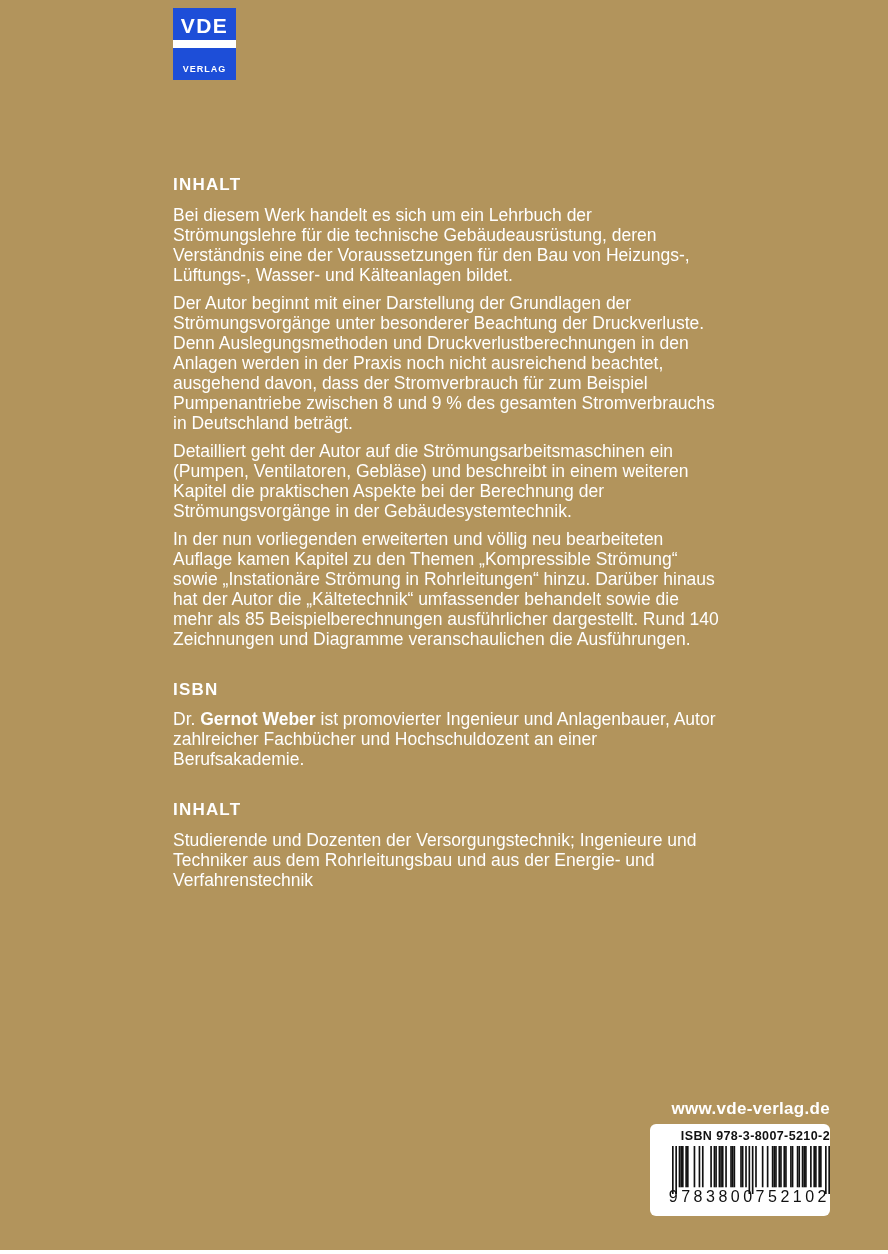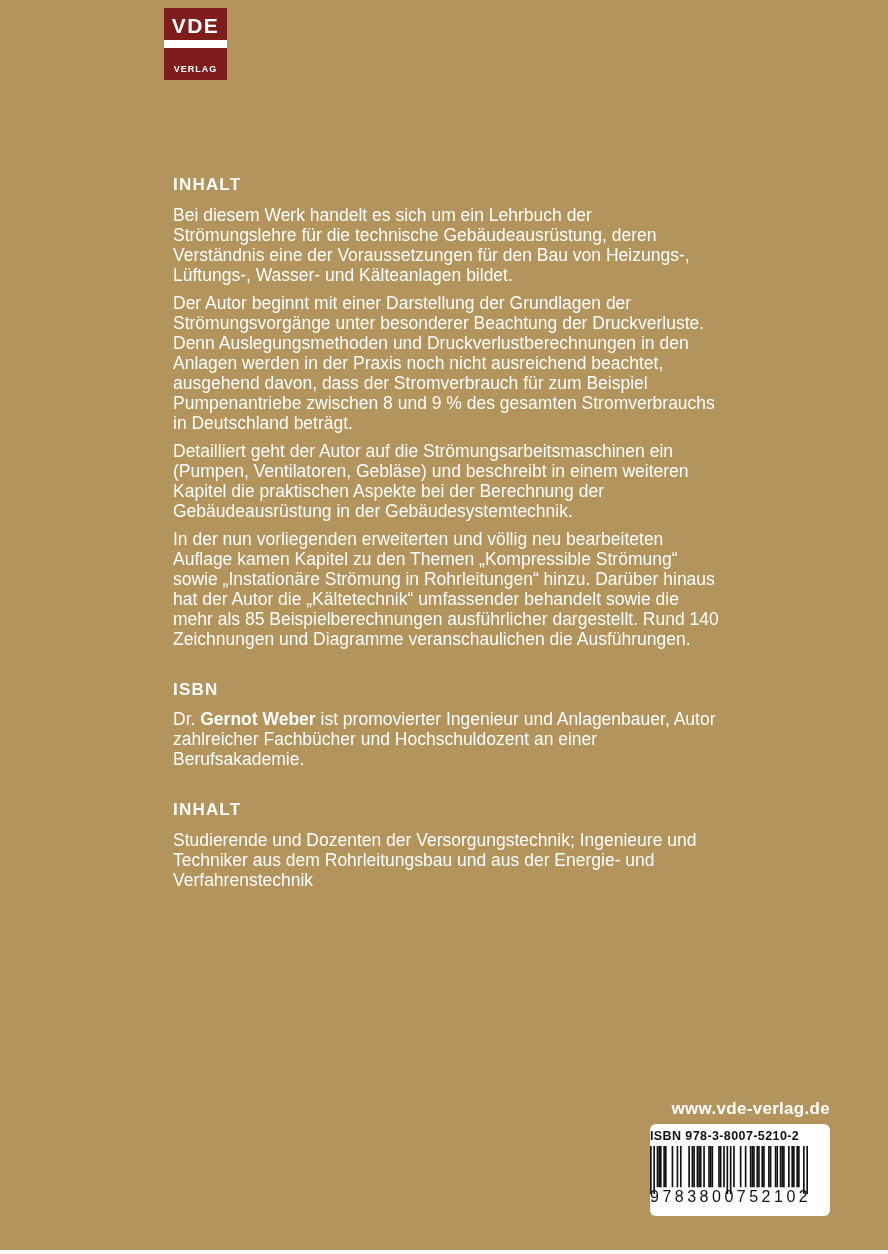--- a/index.html
+++ b/index.html
@@ -15,25 +15,25 @@
     font-family: "Liberation Sans", sans-serif;
   }
   .page {
     position: absolute;
     inset: 0;
   }
 
   
   .logo {
     position: absolute;
-    left: 164px;
+    left: 173px;
     top: 8px;
     width: 63px;
     height: 72px;
-    background: #7f1d1d;
+    background: #1d4ed8;
     display: flex;
     flex-direction: column;
     align-items: center;
   }
   .logo-vde {
     color: #ffffff;
     font-weight: bold;
     font-size: 21px;
     letter-spacing: 1.5px;
     margin-top: 7px;
@@ -95,21 +95,21 @@
   .isbn-box {
     position: absolute;
     left: 650px;
     top: 1124px;
     width: 180px;
     height: 92px;
     background: #ffffff;
     border-radius: 6px;
     display: flex;
     flex-direction: column;
-    align-items: flex-start;
+    align-items: flex-end;
     box-sizing: border-box;
     padding-top: 5px;
   }
   .isbn-label {
     color: #111111;
     font-size: 12.5px;
     font-weight: bold;
     letter-spacing: 0.4px;
     margin-bottom: 3px;
     white-space: nowrap;
@@ -148,21 +148,21 @@
     <div class="logo-vde">VDE</div>
     <div class="logo-bar"></div>
     <div class="logo-verlag">VERLAG</div>
   </div>
 
   <div class="content">
 
     <h2>INHALT</h2>
     <p>Bei diesem Werk handelt es sich um ein Lehrbuch der Strömungslehre für die technische Gebäudeausrüstung, deren Verständnis eine der Voraussetzungen für den Bau von Heizungs-, Lüftungs-, Wasser- und Kälteanlagen bildet.</p>
     <p>Der Autor beginnt mit einer Darstellung der Grundlagen der Strömungsvorgänge unter besonderer Beachtung der Druckverluste. Denn Auslegungsmethoden und Druckverlustberechnungen in den Anlagen werden in der Praxis noch nicht ausreichend beachtet, ausgehend davon, dass der Stromverbrauch für zum Beispiel Pumpenantriebe zwischen 8 und 9 % des gesamten Stromverbrauchs in Deutschland beträgt.</p>
-    <p>Detailliert geht der Autor auf die Strömungsarbeitsmaschinen ein (Pumpen, Ventilatoren, Gebläse) und beschreibt in einem weiteren Kapitel die praktischen Aspekte bei der Berechnung der Gebäudeausrüstung in der Gebäudesystemtechnik.</p>
+    <p>Detailliert geht der Autor auf die Strömungsarbeitsmaschinen ein (Pumpen, Ventilatoren, Gebläse) und beschreibt in einem weiteren Kapitel die praktischen Aspekte bei der Berechnung der Strömungsvorgänge in der Gebäudesystemtechnik.</p>
     <p>In der nun vorliegenden erweiterten und völlig neu bearbeiteten Auflage kamen Kapitel zu den Themen „Kompressible Strömung“ sowie „Instationäre Strömung in Rohrleitungen“ hinzu. Darüber hinaus hat der Autor die „Kältetechnik“ umfassender behandelt sowie die mehr als 85 Beispielberechnungen ausführlicher dargestellt. Rund 140 Zeichnungen und Diagramme veranschaulichen die Ausführungen.</p>
 
     <h2>ISBN</h2>
     <p><span>Dr. </span><span class="bold">Gernot Weber</span><span> ist promovierter Ingenieur und Anlagenbauer, Autor zahlreicher Fachbücher und Hochschuldozent an einer Berufsakademie.</span></p>
 
     <h2>INHALT</h2>
     <p>Studierende und Dozenten der Versorgungstechnik; Ingenieure und Techniker aus dem Rohrleitungsbau und aus der Energie- und Verfahrenstechnik</p>
 
   </div>
 

